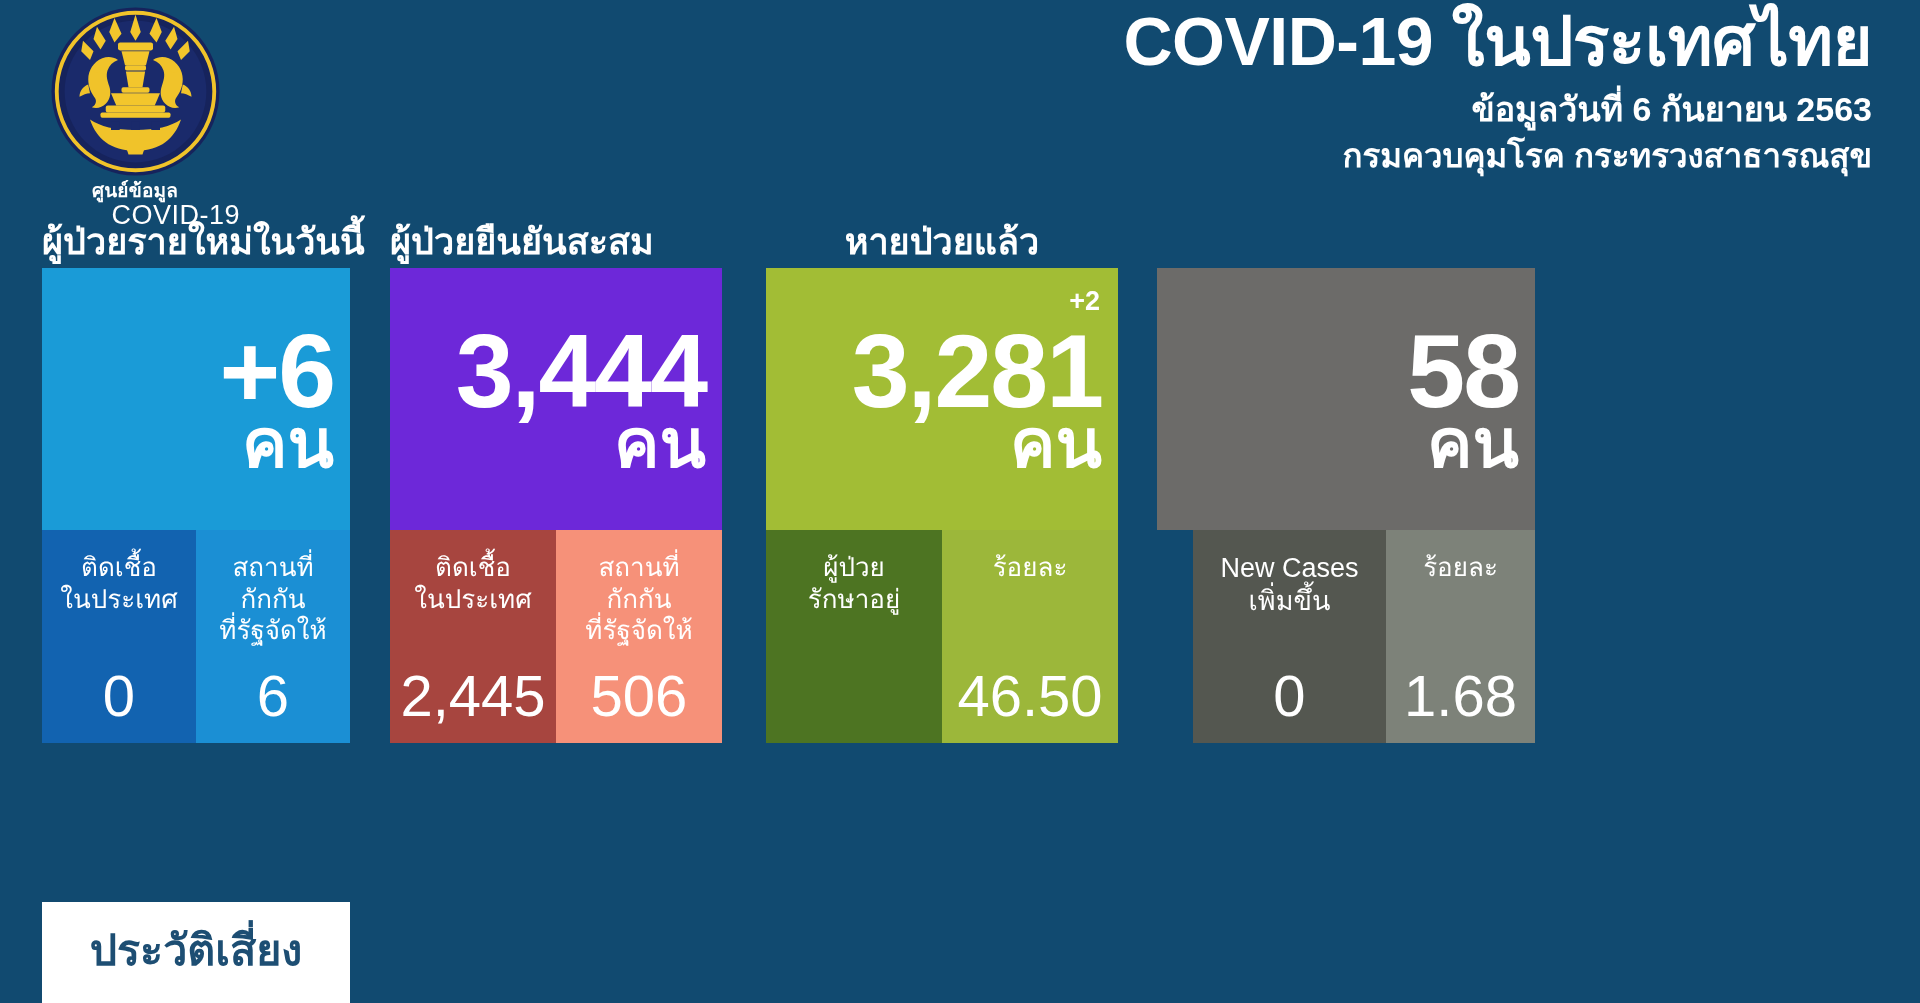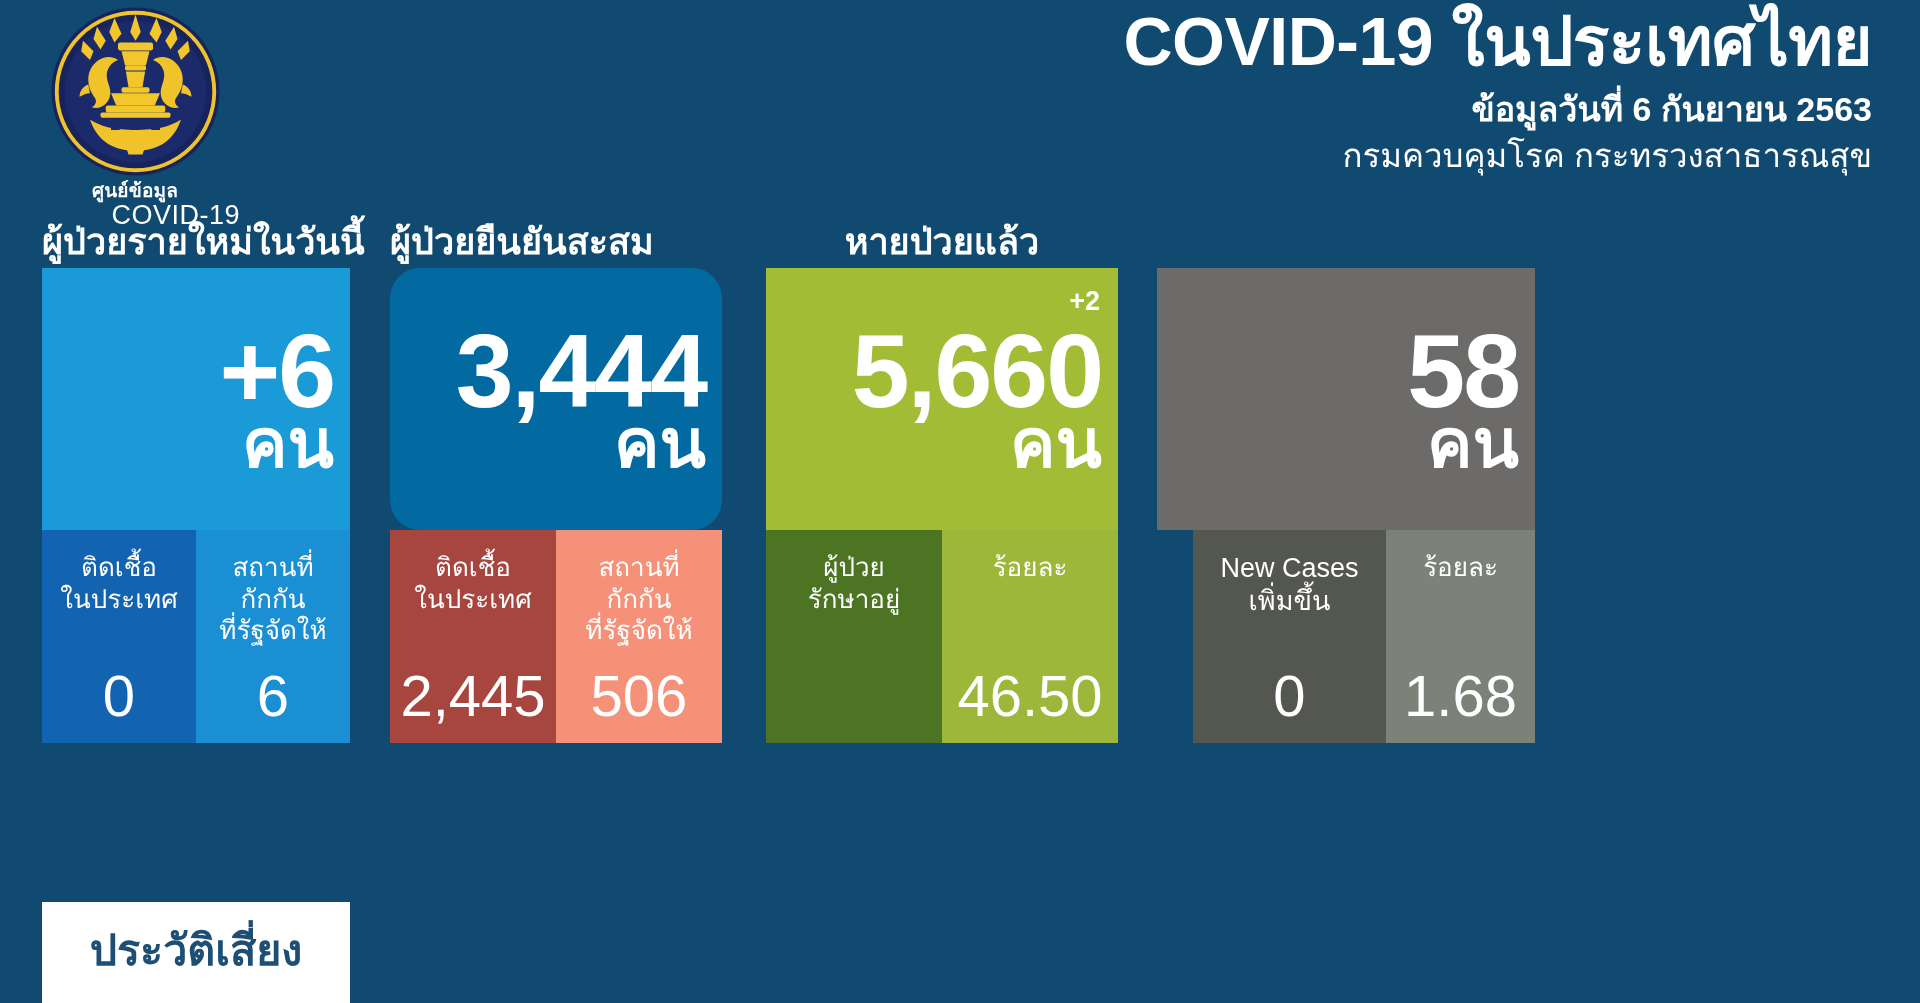--- a/index.html
+++ b/index.html
@@ -20,21 +20,21 @@
   .emblem svg { display:block; width:175px; height:175px; }
   .emblem-cap1 { font-size:19px; font-weight:700; letter-spacing:.2px; margin-top:2px; line-height:1.05; }
   .emblem-cap2 { font-size:27px; font-weight:400; letter-spacing:.5px; line-height:1.05;text-align:right; }
 
   .title-block { position:absolute; right:48px; top:6px; text-align:right; }
   .main-title {
     font-size:68px; font-weight:800; letter-spacing:-0.5px; line-height:1.04;
     white-space:nowrap;
   }
   .sub-date { font-size:34px; font-weight:700; margin-top:14px; line-height:1.1; white-space:nowrap; }
-  .sub-org  { font-size:33px; font-weight:400; margin-top:10px; line-height:1.1; white-space:nowrap; }
+  .sub-org  { font-size:33px; font-weight:700; margin-top:10px; line-height:1.1; white-space:nowrap; }
 
   
   .cards { position:absolute; left:0; top:268px; width:1920px; height:600px; }
 
   .card { position:absolute; top:0; }
   .card-title {
     position:absolute; bottom:100%; width:100%;
     font-size:36px; font-weight:700; line-height:1.12;
     padding-bottom:6px; white-space:nowrap;
   }
@@ -67,21 +67,21 @@
   #card-new  .card-title     { left:0; text-align:left; }
   #card-total .card-title    { left:0; text-align:left; }
   #card-recover .card-title  { left:0; text-align:center; }
   #card-death .card-title    { left:0; text-align:right; }
 
   
   #card-new   .card-body { background:#1a9bd7; }
   #card-new   .sc-a      { background:#1263b0; }
   #card-new   .sc-b      { background:#1b8fd4; }
 
-  #card-total .card-body { background:#0369a1;border-radius:30px; }
+  #card-total .card-body { background:#6d28d9; }
   #card-total .sc-a      { background:#a7453f; }
   #card-total .sc-b      { background:#f69179; }
 
   #card-recover .card-body { background:#a2bd35; }
   #card-recover .sc-a      { background:#4d7422; }
   #card-recover .sc-b      { background:#9cb73a; }
 
   #card-death .card-body { background:#6c6b69; }
   #card-death .sc-a      { background:#545750;margin-left:36px; }
   #card-death .sc-b      { background:#7d8279; }
@@ -220,21 +220,21 @@
         <div class="subcell-value">506</div>
       </div>
     </div>
   </div>
 
   <div class="card" id="card-recover">
     <div class="card-title">หายป่วยแล้ว</div>
     <div class="card-body">
       <div class="delta-badge">+2</div>
       <div class="big-wrap">
-        <span class="big-num">5,660</span>
+        <span class="big-num">3,281</span>
         <span class="big-unit">คน</span>
       </div>
     </div>
     <div class="subcells">
       <div class="subcell sc-a">
         <div class="subcell-label">
           <div>ผู้ป่วย</div>
           <div>รักษาอยู่</div>
         </div>
       </div>

